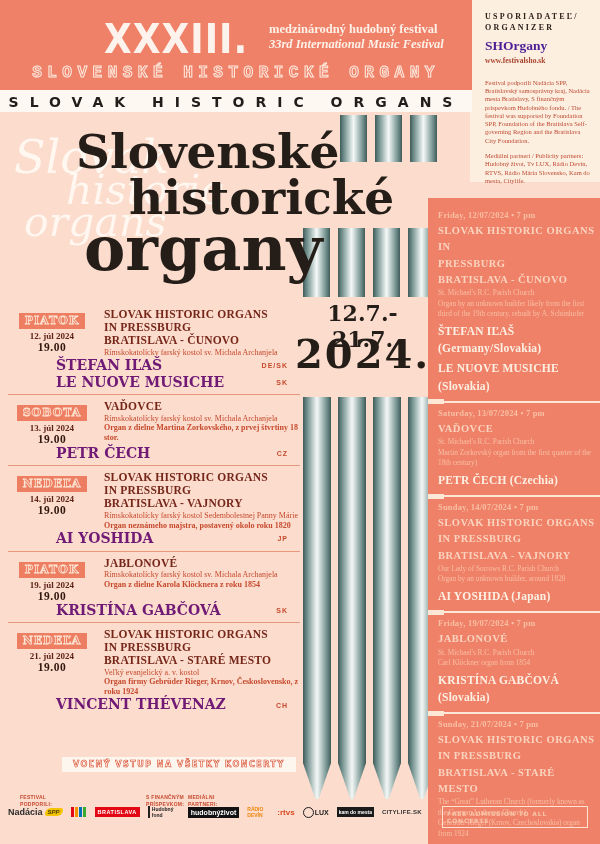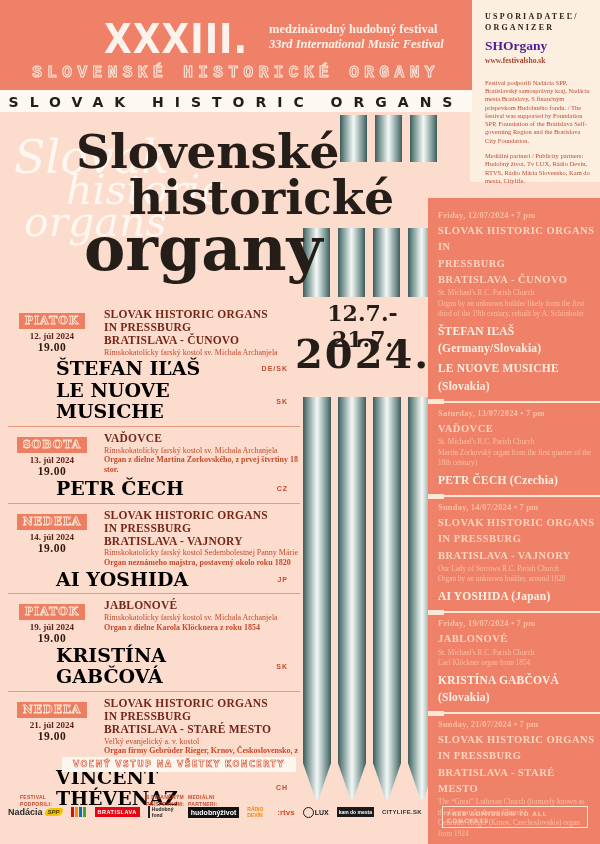--- a/index.html
+++ b/index.html
@@ -72,21 +72,21 @@
   .day-box{display:inline-block;background:#ee7e62;padding:1px 6px 2px;
       font-family:"DejaVu Serif",serif;font-weight:bold;font-size:11px;letter-spacing:1px;
       color:transparent;-webkit-text-stroke:0.8px #fce4d2;}
   .levt-date{margin-top:2px;font-weight:bold;font-size:9px;color:#5f2418;}
   .levt-time{font-weight:bold;font-size:11.5px;color:#33180e;letter-spacing:.5px;}
   .levt-right{flex:1;padding-left:8px;}
   .levt-title{font-weight:bold;font-size:11.5px;color:#752619;line-height:1.12;letter-spacing:.2px;}
   .levt-venue{margin-top:1px;font-size:8px;color:#c64a2e;line-height:1.2;}
   .levt-desc{font-weight:bold;font-size:8px;color:#c64a2e;line-height:1.2;}
   .levt-perf-row{display:flex;align-items:center;margin-left:48px;margin-top:1px;}
-  .levt-perf{font-family:"DejaVu Serif",serif;font-weight:bold;font-size:19px;line-height:1.1;color:#000000;}
+  .levt-perf{font-family:"DejaVu Serif",serif;font-weight:bold;font-size:14px;line-height:1.1;color:#701a75;}
   .levt-code{margin-left:auto;padding-right:12px;font-family:"Liberation Sans",sans-serif;
       font-weight:bold;font-size:7px;letter-spacing:1px;color:#c64a2e;}
   .free-sk{position:absolute;left:62px;top:757px;z-index:3;background:#fdf6ee;padding:3px 11px;
       font-family:"DejaVu Sans",sans-serif;font-weight:bold;font-size:8px;letter-spacing:1.5px;
       color:transparent;-webkit-text-stroke:0.6px #d9482c;}
 
   
   .sp-lab{position:absolute;top:794px;z-index:3;width:36px;font-family:"Liberation Sans",sans-serif;
       font-weight:bold;font-size:5px;line-height:1.3;letter-spacing:.3px;color:#c64a2e;}
   .logos{position:absolute;left:8px;top:806px;width:412px;z-index:3;display:flex;align-items:center;gap:8px;

